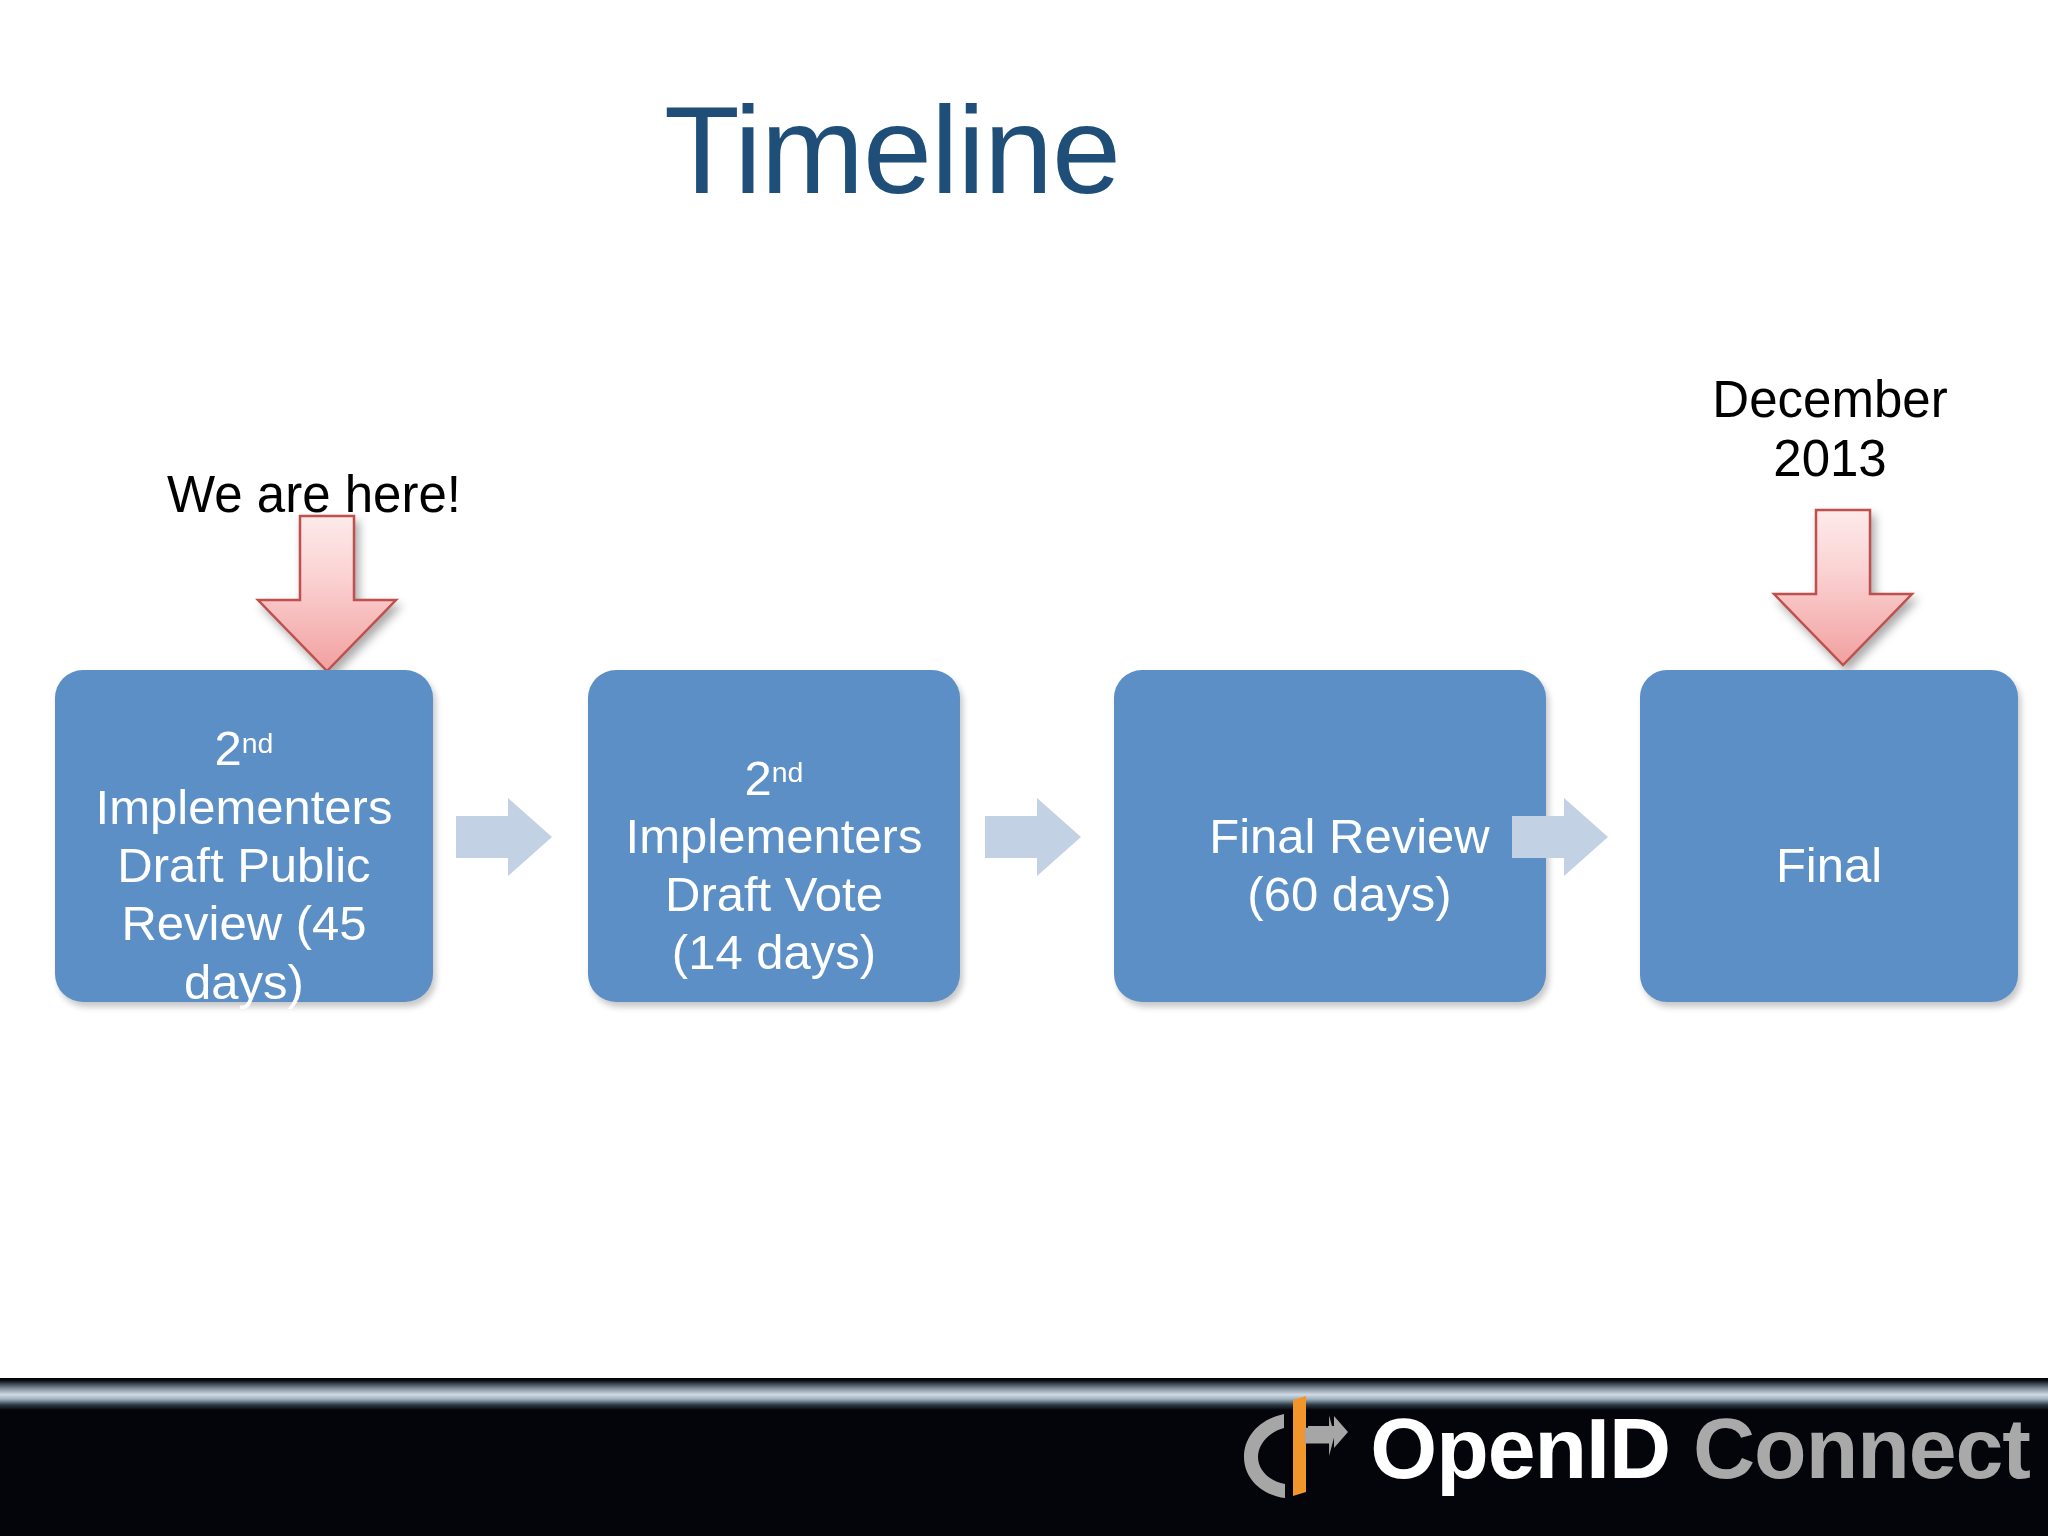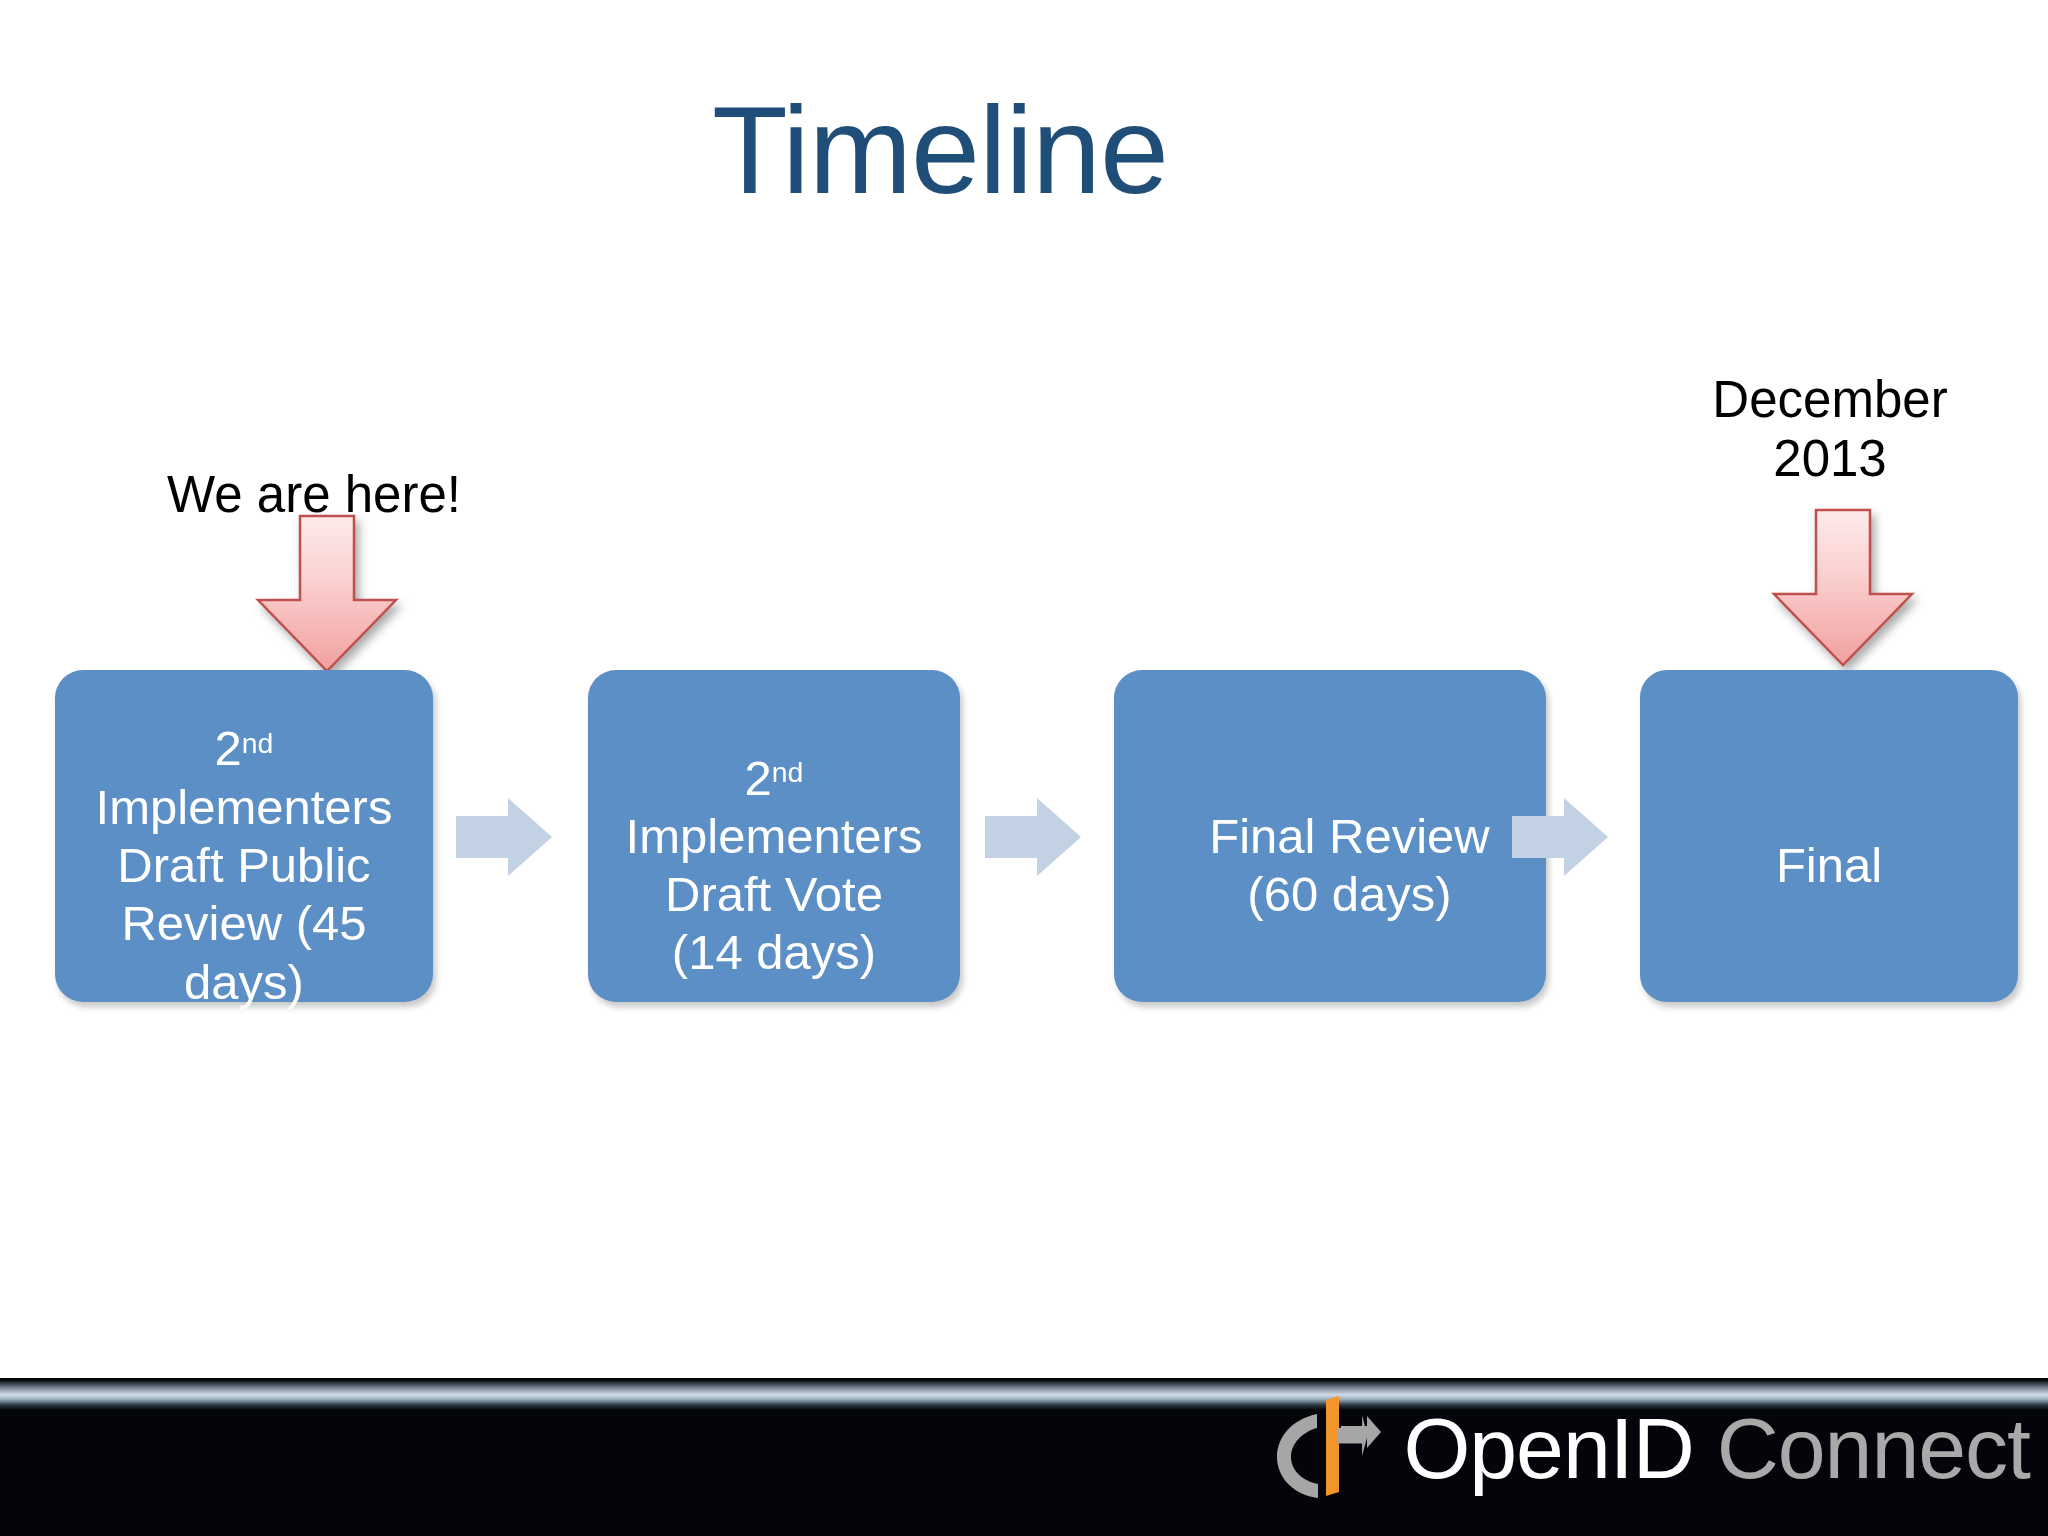--- a/index.html
+++ b/index.html
@@ -27,21 +27,20 @@
     position: absolute;
     left: 0;
     top: 88px;
     width: 1784px;
     text-align: center;
     font-size: 124px;
     line-height: 1.0;
     font-weight: 400;
     color: #1f4e79;
     letter-spacing: -1px;
-    margin-left: 48px;
   }
 
   
   .callout-label {
     position: absolute;
     text-align: center;
     color: #000000;
     font-size: 51px;
     line-height: 1.16;
     font-weight: 400;
@@ -145,21 +144,21 @@
     align-items: center;
     gap: 22px;
   }
   .brand-mark {
     width: 112px;
     height: 104px;
     flex: 0 0 auto;
   }
   .brand-wordmark {
     font-size: 86px;
-    font-weight: 400;
+    font-weight: 700;
     letter-spacing: -1px;
     line-height: 1;
     white-space: nowrap;
   }
   .brand-open  { color: #ffffff; }
   .brand-connect { color: #a9a9a9; }
 </style>
 </head>
 <body>
 

